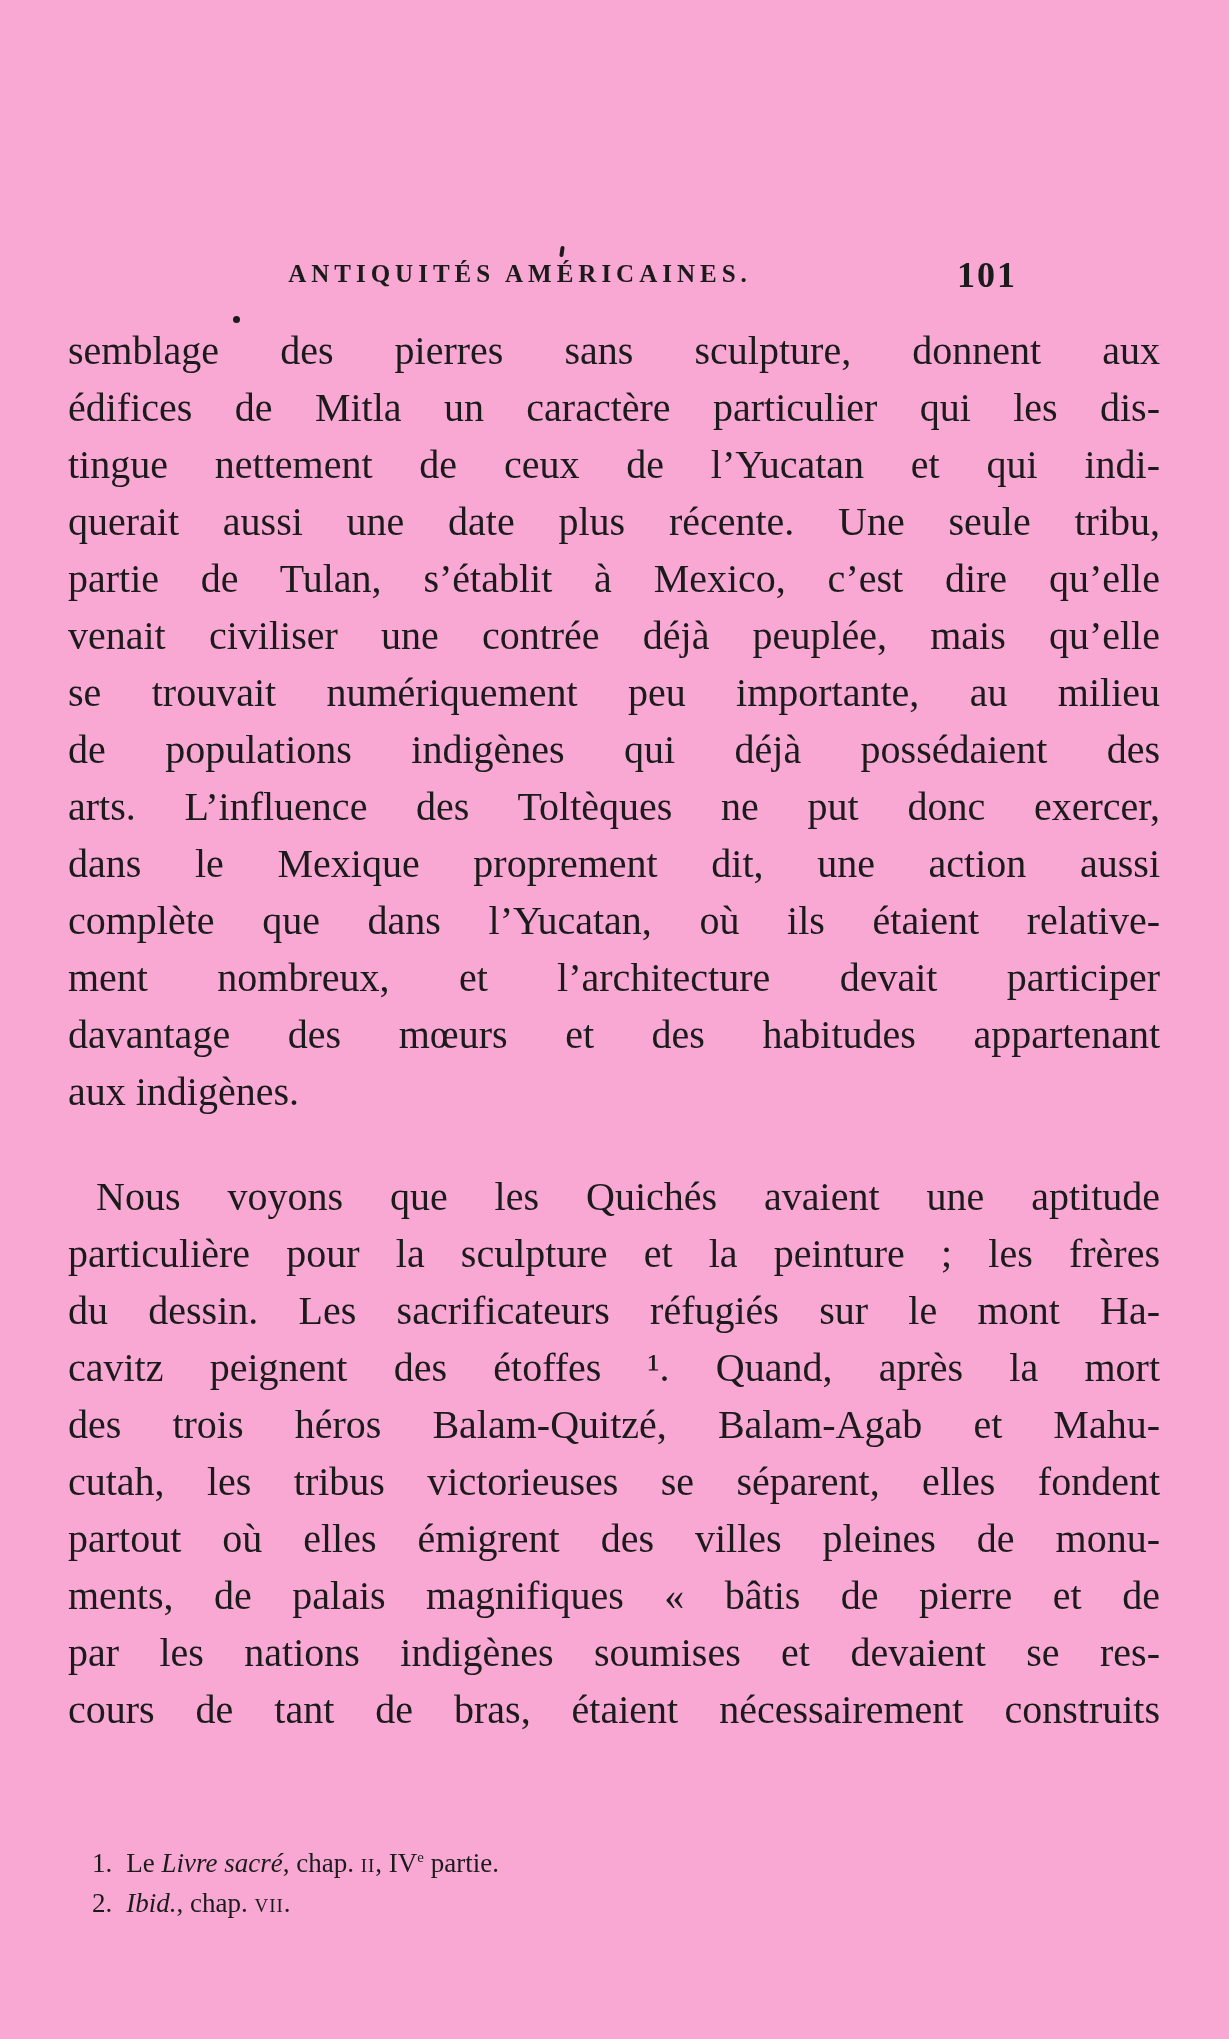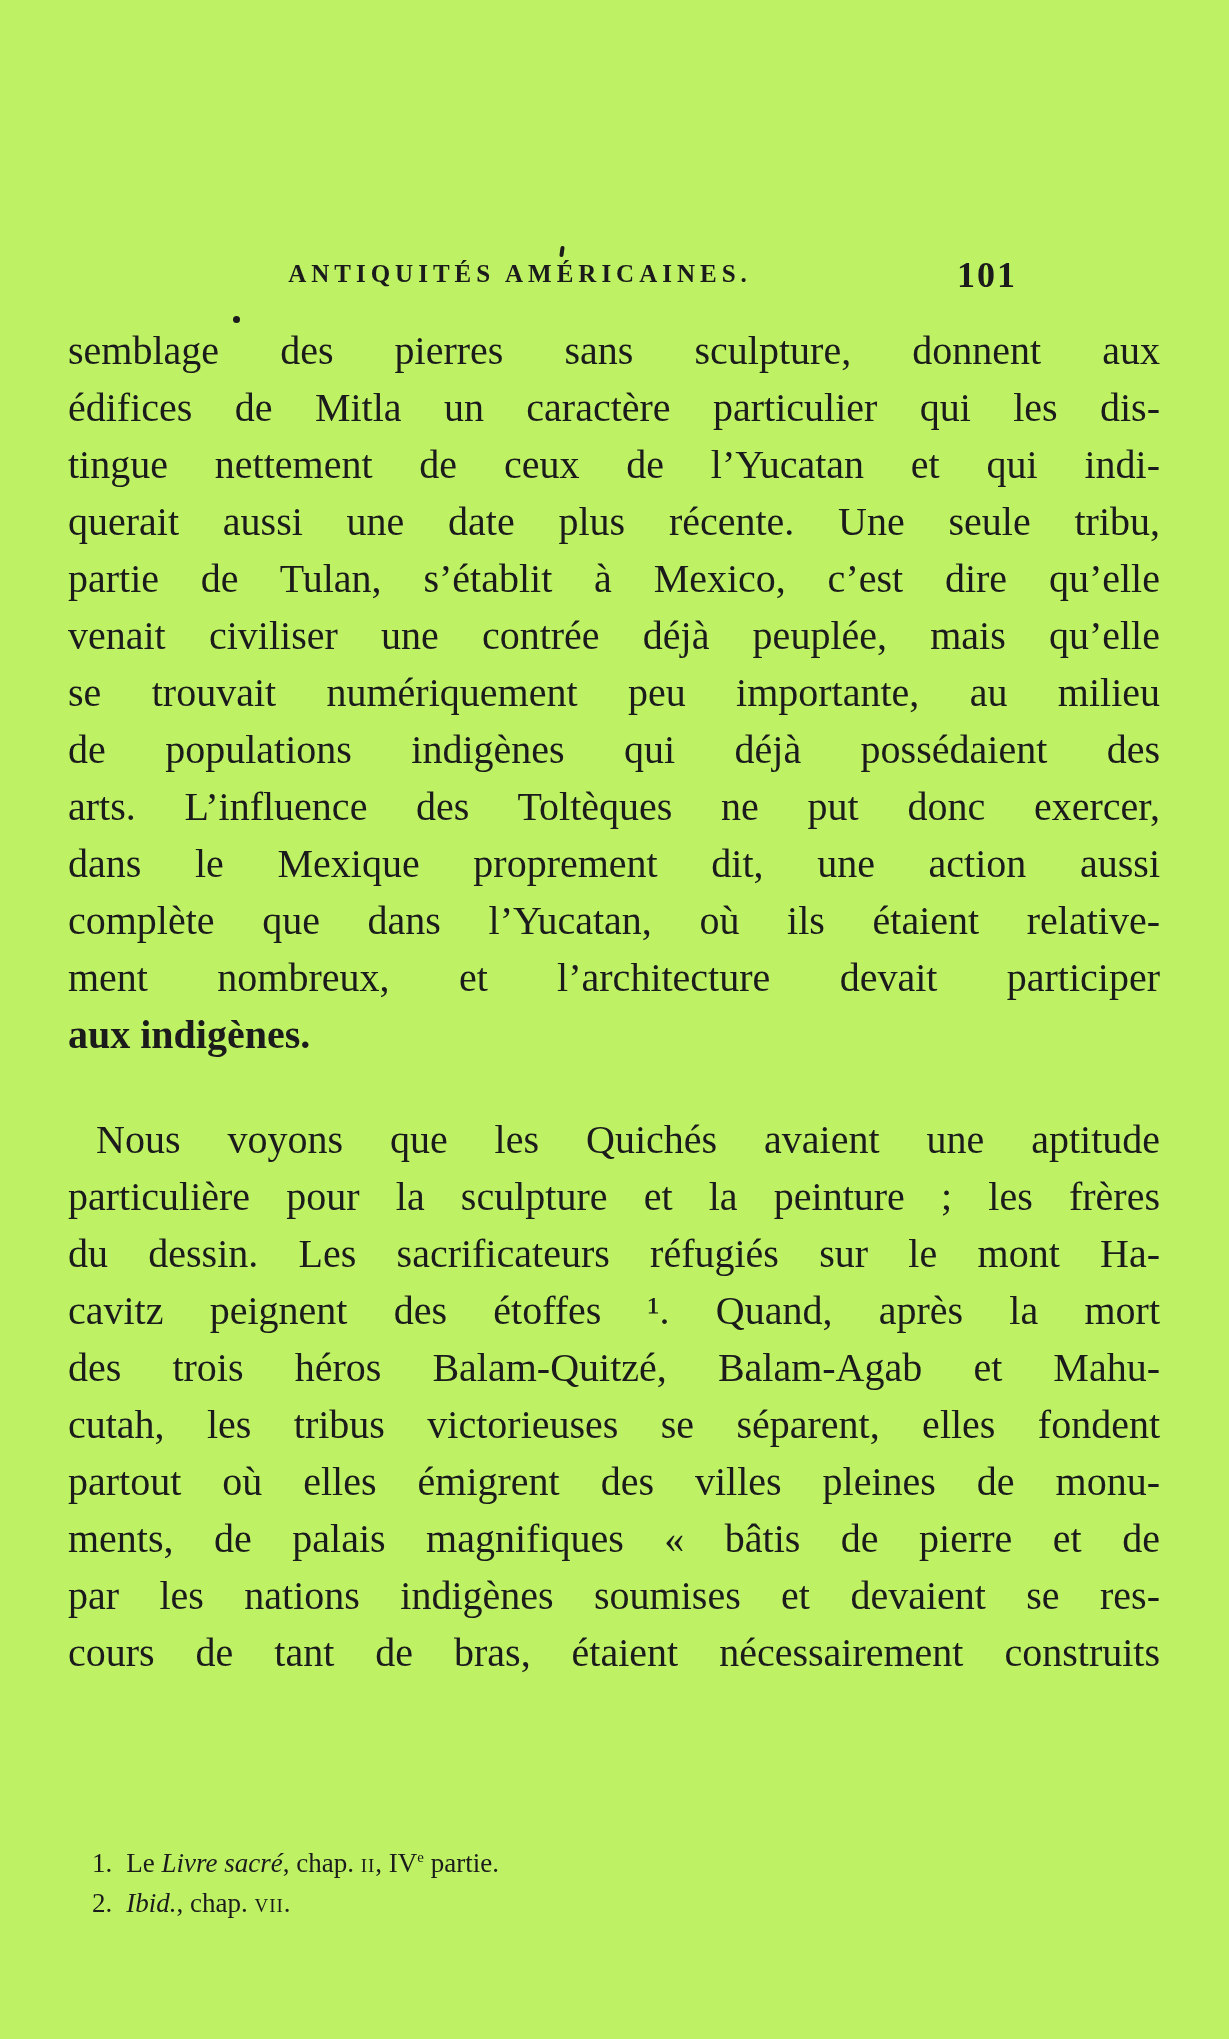--- a/index.html
+++ b/index.html
@@ -1,21 +1,21 @@
 <!DOCTYPE html>
 <html><head>
 <meta charset="utf-8">
 <style>
   html, body { margin: 0; padding: 0; background: #e8e8e8; }
   .page {
     position: relative;
     width: 1229px;
     height: 2039px;
     margin: 0 auto;
-    background: #bef264;
+    background: #f9a8d4;
     color: #1b1b1b;
     font-family: "Liberation Serif", "DejaVu Serif", serif;
     overflow: hidden;
   }
   .running-title {
     position: absolute;
     top: 260px;
     left: 520px;
     transform: translateX(-50%);
     font-size: 25px;
@@ -39,21 +39,21 @@
     font-size: 40px;
     line-height: 57px;
   }
   .line {
     height: 57px;
     text-align: justify;
     text-align-last: justify;
     overflow: hidden;
     white-space: nowrap;
   }
-  .line.no-just { text-align: right; text-align-last: left; font-weight: bold; }
+  .line.no-just { text-align: right; text-align-last: left; }
   .line.indent { padding-left: 28px; margin-top: 48px; }
   .footnotes {
     position: absolute;
     top: 1843px;
     left: 92px;
     font-size: 27px;
     line-height: 40px;
   }
   .footnote { height: 40px; white-space: nowrap; }
   .footnote .num { margin-right: 14px; }
@@ -82,20 +82,21 @@
       <div class="line">tingue nettement de ceux de l’Yucatan et qui indi-</div>
       <div class="line">querait aussi une date plus récente. Une seule tribu,</div>
       <div class="line">partie de Tulan, s’établit à Mexico, c’est dire qu’elle</div>
       <div class="line">venait civiliser une contrée déjà peuplée, mais qu’elle</div>
       <div class="line">se trouvait numériquement peu importante, au milieu</div>
       <div class="line">de populations indigènes qui déjà possédaient des</div>
       <div class="line">arts. L’influence des Toltèques ne put donc exercer,</div>
       <div class="line">dans le Mexique proprement dit, une action aussi</div>
       <div class="line">complète que dans l’Yucatan, où ils étaient relative-</div>
       <div class="line">ment nombreux, et l’architecture devait participer</div>
+      <div class="line">davantage des mœurs et des habitudes appartenant</div>
       <div class="line no-just">aux indigènes.</div>
     </div>
     <div>
       <div class="line indent">Nous voyons que les Quichés avaient une aptitude</div>
       <div class="line">particulière pour la sculpture et la peinture ; les frères</div>
       <div class="line">du dessin. Les sacrificateurs réfugiés sur le mont Ha-</div>
       <div class="line">cavitz peignent des étoffes ¹. Quand, après la mort</div>
       <div class="line">des trois héros Balam-Quitzé, Balam-Agab et Mahu-</div>
       <div class="line">cutah, les tribus victorieuses se séparent, elles fondent</div>
       <div class="line">partout où elles émigrent des villes pleines de monu-</div>

